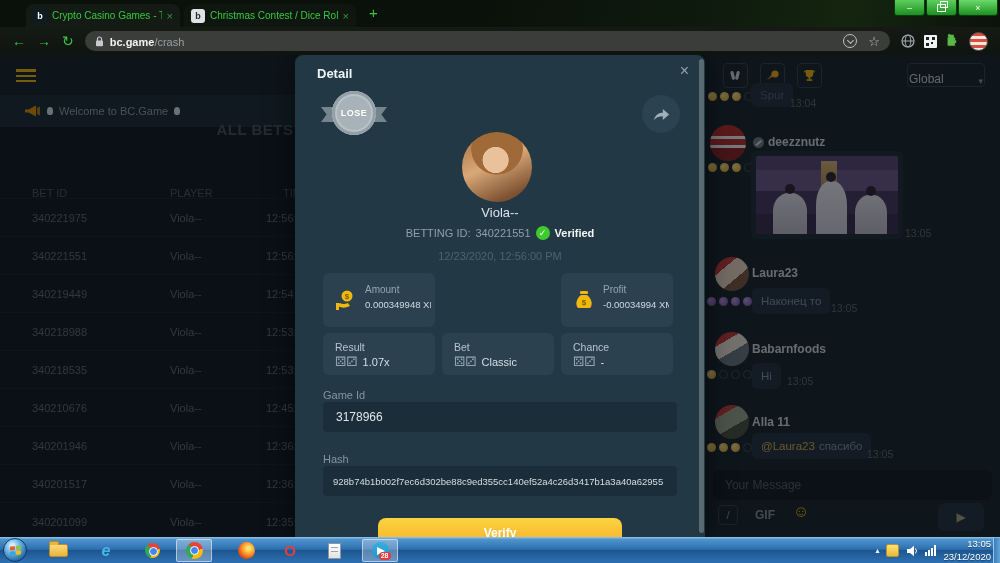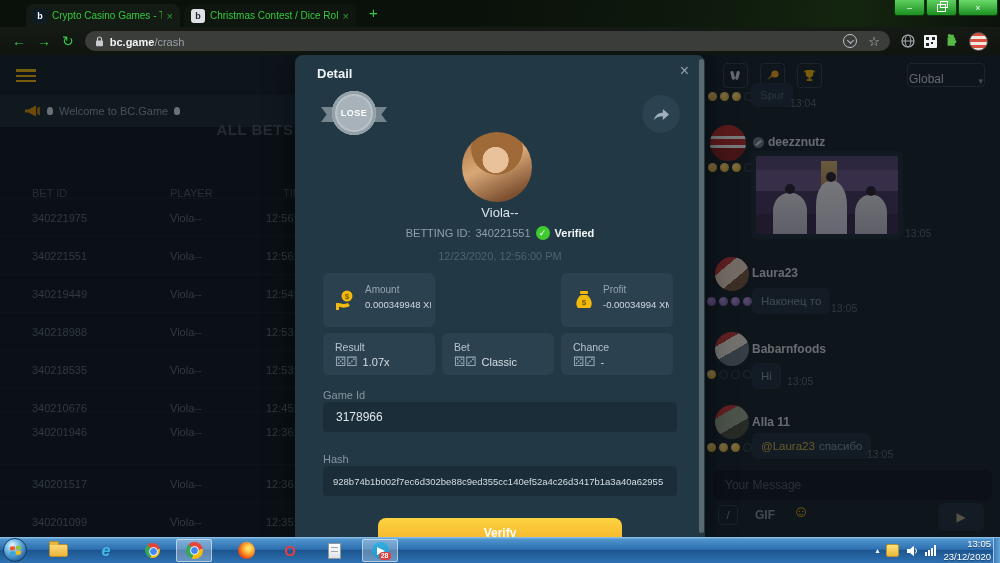--- a/index.html
+++ b/index.html
@@ -306,21 +306,21 @@
     <div class="trow" style="top:295px">
       <span class="c1">340218535</span>
       <span class="c2">Viola--</span>
       <span class="c3">12:53:</span>
     </div>
     <div class="trow" style="top:333px">
       <span class="c1">340210676</span>
       <span class="c2">Viola--</span>
       <span class="c3">12:45:1</span>
     </div>
-    <div class="trow" style="top:357px">
+    <div class="trow" style="top:371px">
       <span class="c1">340201946</span>
       <span class="c2">Viola--</span>
       <span class="c3">12:36:2</span>
     </div>
     <div class="trow" style="top:409px">
       <span class="c1">340201517</span>
       <span class="c2">Viola--</span>
       <span class="c3">12:36:</span>
     </div>
     <div class="trow" style="top:447px">

